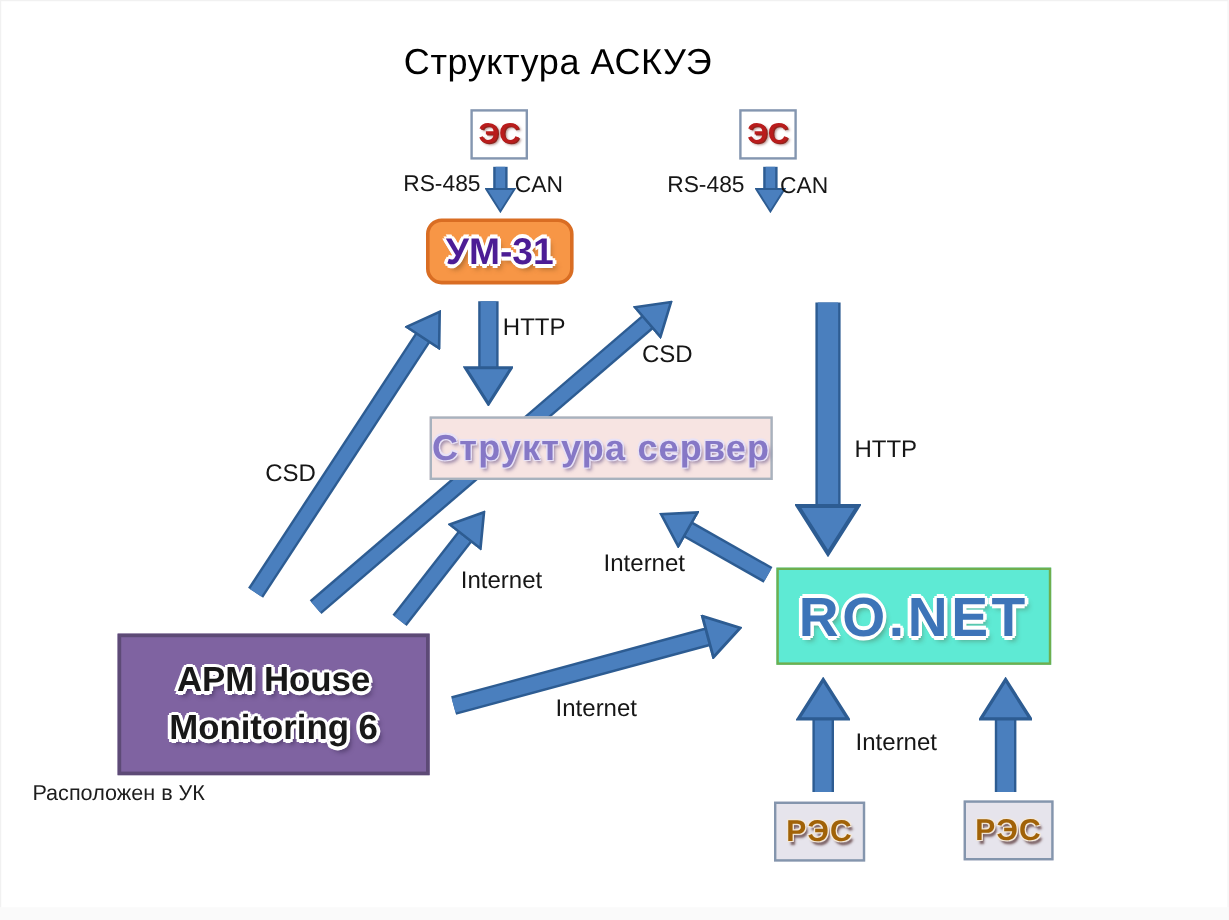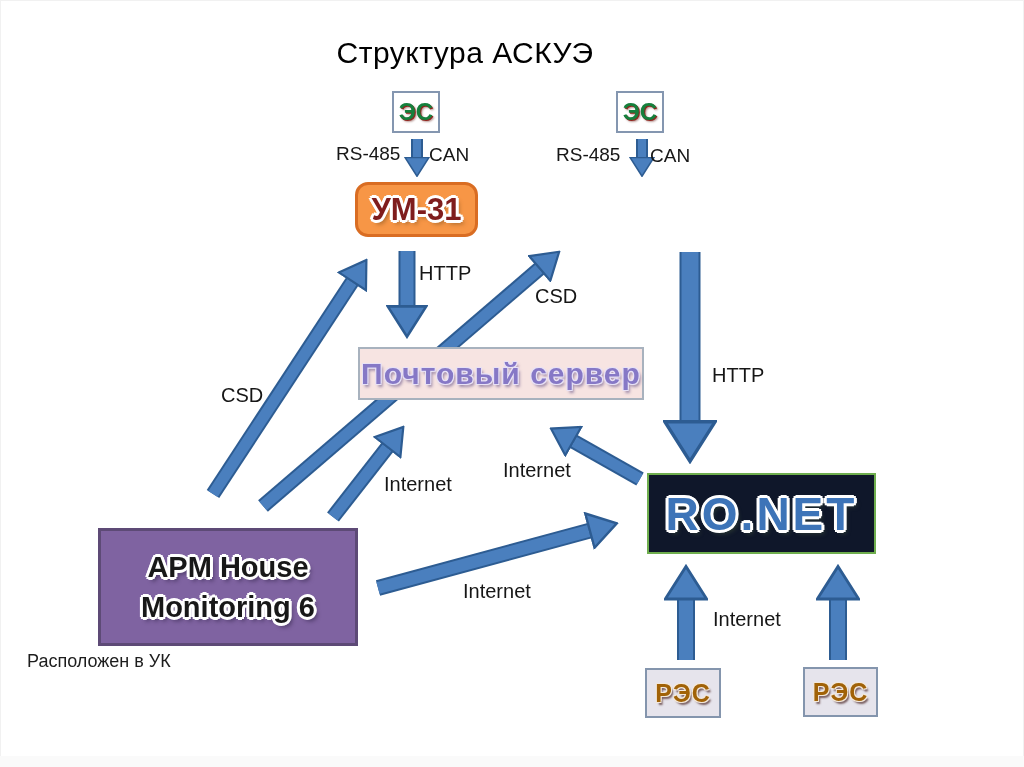--- a/index.html
+++ b/index.html
@@ -12,38 +12,38 @@
   .node{position:absolute;z-index:2;display:flex;align-items:center;justify-content:center;box-sizing:border-box;}
   .lbl{position:absolute;z-index:3;font-size:20px;color:#161616;white-space:nowrap;}
   #title{
     position:absolute;z-index:3;left:265px;top:36px;width:400px;text-align:center;
     font-size:30px;color:#000000;letter-spacing:0.5px;
   }
   
   #es1{left:392px;top:91px;width:48px;height:42px;background:#ffffff;border:2px solid #8496b0;}
   #es2{left:616px;top:91px;width:48px;height:42px;background:#ffffff;border:2px solid #8496b0;}
   .es-text{
-    font-size:24px;font-weight:bold;color:#15803d;
+    font-size:24px;font-weight:bold;color:#b91c1c;
     text-shadow:1px 1px 0 #8f241d, 2px 2px 2px rgba(100,30,25,.45);
   }
   
   #um31{left:355px;top:182px;width:123px;height:55px;background:#f79646;border:3px solid #d96d23;border-radius:13px;}
   #um40{left:578px;top:182px;width:124px;height:55px;background:#f79646;border:3px solid #d96d23;border-radius:13px;}
   .um-text{
-    font-size:31px;font-weight:bold;color:#7f1d1d;
+    font-size:31px;font-weight:bold;color:#4c1d95;
     text-shadow:-2px -2px 0 #fff,2px -2px 0 #fff,-2px 2px 0 #fff,2px 2px 0 #fff,-3px 0 0 #fff,3px 0 0 #fff,0 -3px 0 #fff,0 3px 0 #fff,3px 4px 4px rgba(90,60,20,.5);
   }
   
   #mail{left:358px;top:347px;width:286px;height:53px;background:#f7e4e2;border:2px solid #a8b2be;}
   .mail-text{
     font-size:30px;font-weight:bold;color:#8678c6;letter-spacing:1px;
     text-shadow:-1px -1px 0 #e8e2f6,1px -1px 0 #e8e2f6,-1px 1px 0 #e8e2f6,1px 1px 0 #e8e2f6,2px 3px 3px rgba(80,60,120,.55);
   }
   
-  #ronet{left:647px;top:473px;width:229px;height:81px;background:#0f172a;border:2px solid #6fae4e;}
+  #ronet{left:647px;top:473px;width:229px;height:81px;background:#5eead4;border:2px solid #6fae4e;}
   .ronet-text{
     font-size:46px;font-weight:bold;color:#3d74b8;letter-spacing:3px;
     text-shadow:-2px -2px 0 #fff,2px -2px 0 #fff,-2px 2px 0 #fff,2px 2px 0 #fff,-3px 0 0 #fff,3px 0 0 #fff,0 -3px 0 #fff,0 3px 0 #fff,3px 4px 4px rgba(70,90,60,.45);
   }
   
   #apm{left:98px;top:528px;width:260px;height:118px;background:#7f63a1;border:3px solid #5d4a76;flex-direction:column;}
   .apm-text{
     font-size:29px;font-weight:bold;color:#181818;line-height:40px;text-align:right;
     text-shadow:-2px -2px 0 #fff,2px -2px 0 #fff,-2px 2px 0 #fff,2px 2px 0 #fff,-3px 0 0 #fff,3px 0 0 #fff,0 -3px 0 #fff,0 3px 0 #fff,3px 4px 4px rgba(30,20,50,.6);
   }
@@ -124,21 +124,21 @@
   <div class="node" id="um31">
     <span class="um-text">УМ-31</span>
   </div>
 
   <span class="lbl" id="lbl-smtp">HTTP</span>
   <span class="lbl" id="lbl-csd-upper">CSD</span>
   <span class="lbl" id="lbl-csd-lower">CSD</span>
   <span class="lbl" id="lbl-http">HTTP</span>
 
   <div class="node" id="mail">
-    <span class="mail-text">Почтовый сервер</span>
+    <span class="mail-text">Структура сервер</span>
   </div>
 
   <span class="lbl" id="lbl-internet-upper">Internet</span>
   <span class="lbl" id="lbl-internet-mid">Internet</span>
 
   <div class="node" id="ronet">
     <span class="ronet-text">RO.NET</span>
   </div>
 
   <div class="node" id="apm">

